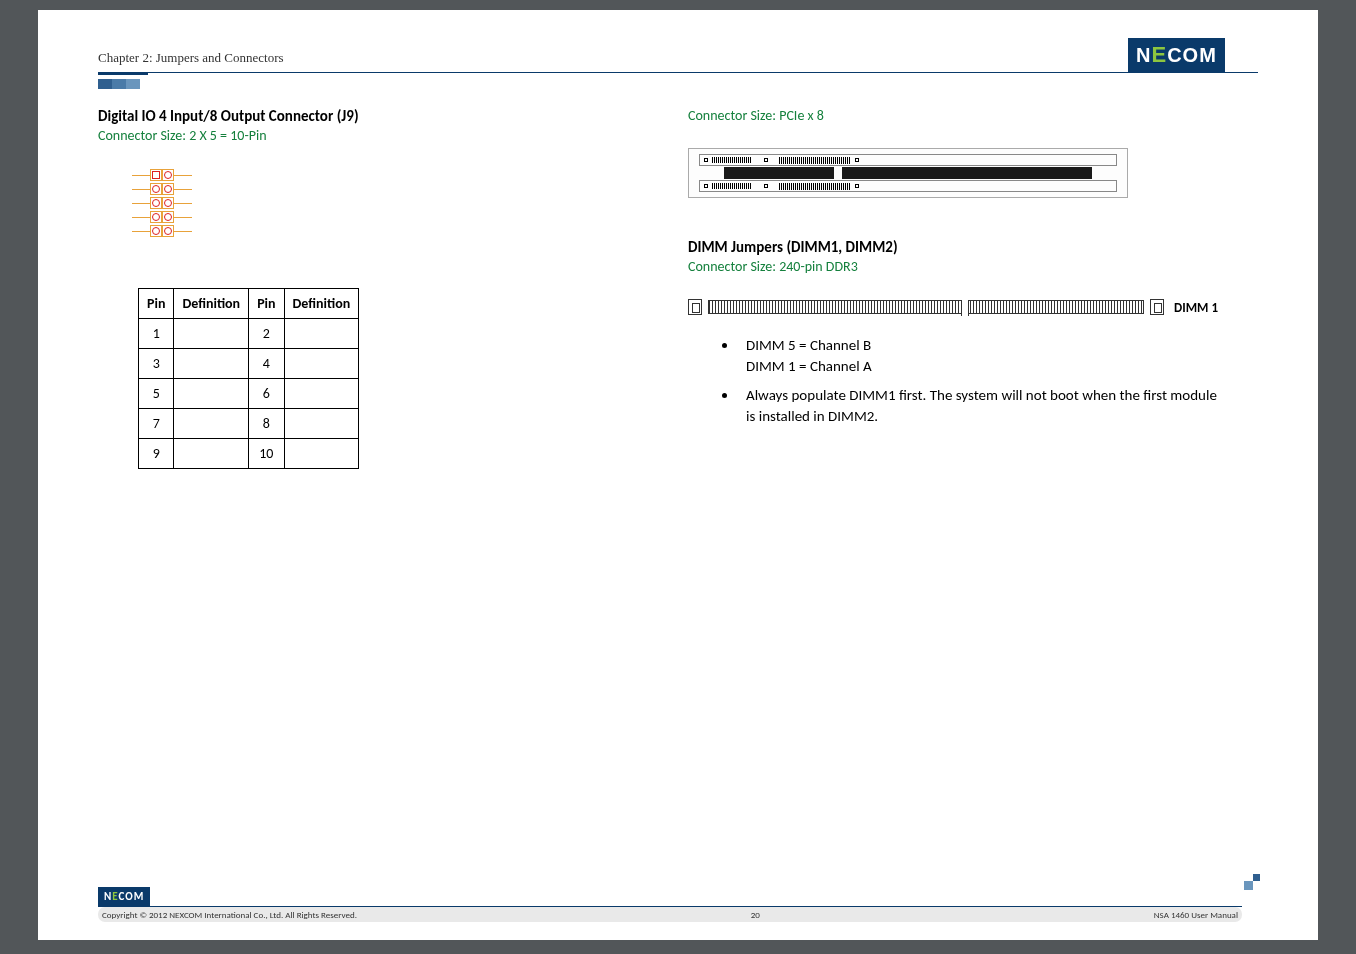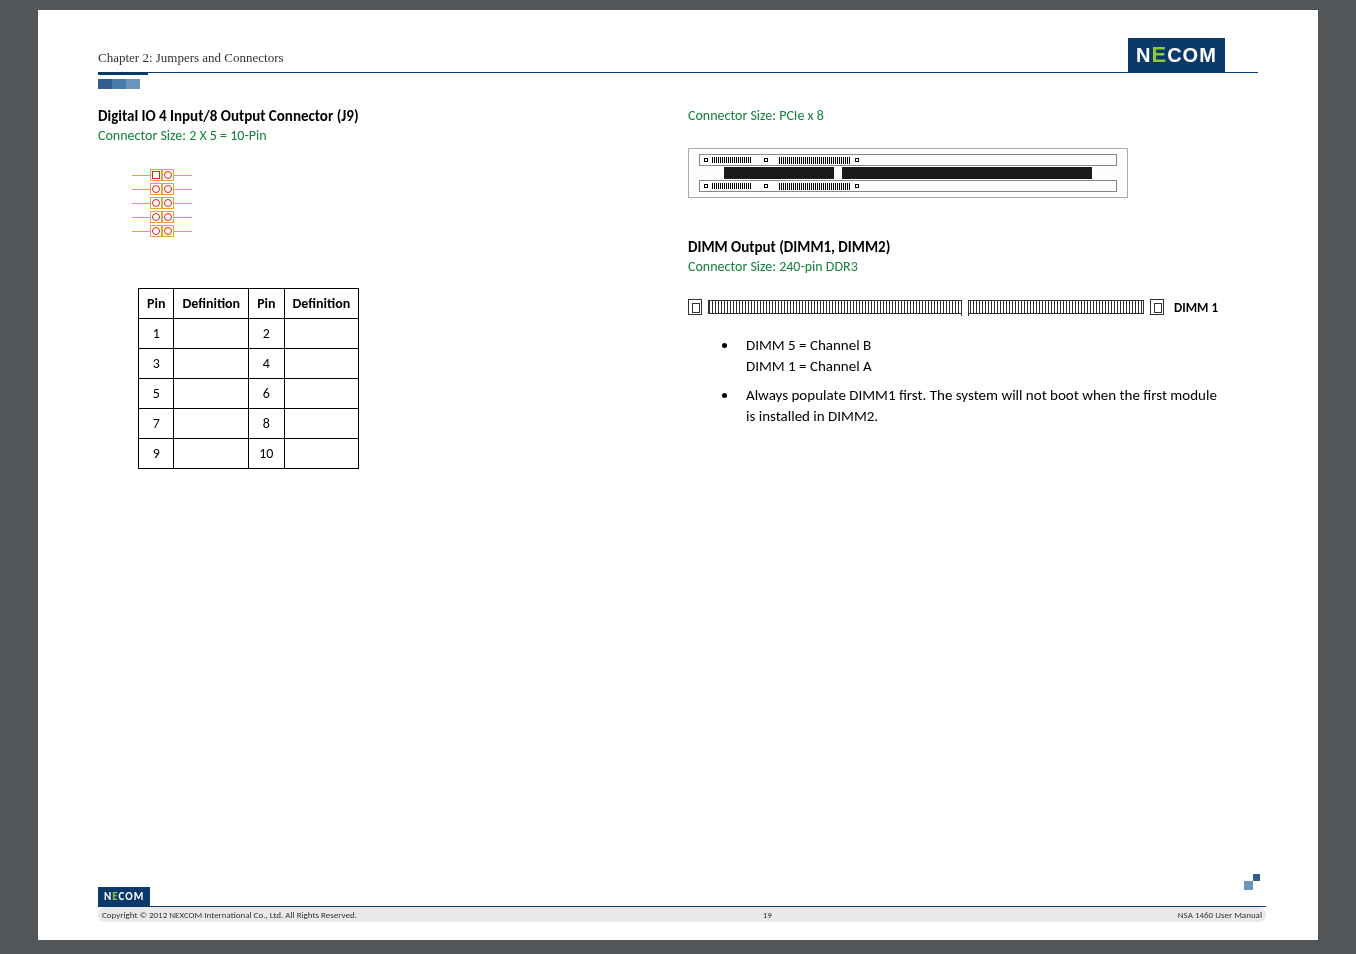--- a/index.html
+++ b/index.html
@@ -163,21 +163,21 @@
     list-style: disc;
     margin-left: 50px;
     font-size: 15px;
     line-height: 1.4;
   }
   ul.bullets li { margin-bottom: 8px; padding-left: 8px;}
   .footer {
     position:absolute;
     bottom: 18px;
     left: 60px;
-    right: 52px;
+    right: 76px;
   }
   .footer .logo-small{
     background:#0a3a6a;color:#fff;font-weight:bold;
     font-size:11px;letter-spacing:1px;
     display:inline-block;padding:3px 6px;
   }
   .footer .logo-small .nx{color:#8dc63f;}
   .footer-rule{height:1px;background:#0a3a6a;margin-top:0px;}
   .footer-bar{
     display:flex;justify-content:space-between;align-items:center;
@@ -407,21 +407,21 @@
                 <span></span>
                 <span></span>
                 <span></span>
                 <span></span>
                 <span></span>
                 <span></span>
               </div><div class="smsq"></div></div>
         </div>
       </div>
 
-      <h3>DIMM Output (DIMM1, DIMM2)</h3>
+      <h3>DIMM Jumpers (DIMM1, DIMM2)</h3>
       <div class="sub">Connector Size: 240-pin DDR3</div>
 
       <div class="dimm-graphic">
         <div class="dimm-row">
           <div class="dimm-end"></div>
           <div class="dimm-track">
               <div class="dimm-notch"></div>
             </div>
           <div class="dimm-end"></div>
           <div class="dimm-label">DIMM 1</div>
@@ -438,18 +438,18 @@
     </div>
   </div>
 
   <div class="corner-mark"></div>
 
   <div class="footer">
     <span class="logo-small"><span>N</span><span class="nx">E</span><span>COM</span></span>
     <div class="footer-rule"></div>
     <div class="footer-bar">
       <span>Copyright © 2012 NEXCOM International Co., Ltd. All Rights Reserved.</span>
-      <span>19</span>
+      <span>20</span>
       <span>NSA 1460 User Manual</span>
     </div>
   </div>
 
 </div>
 
 </body></html>

